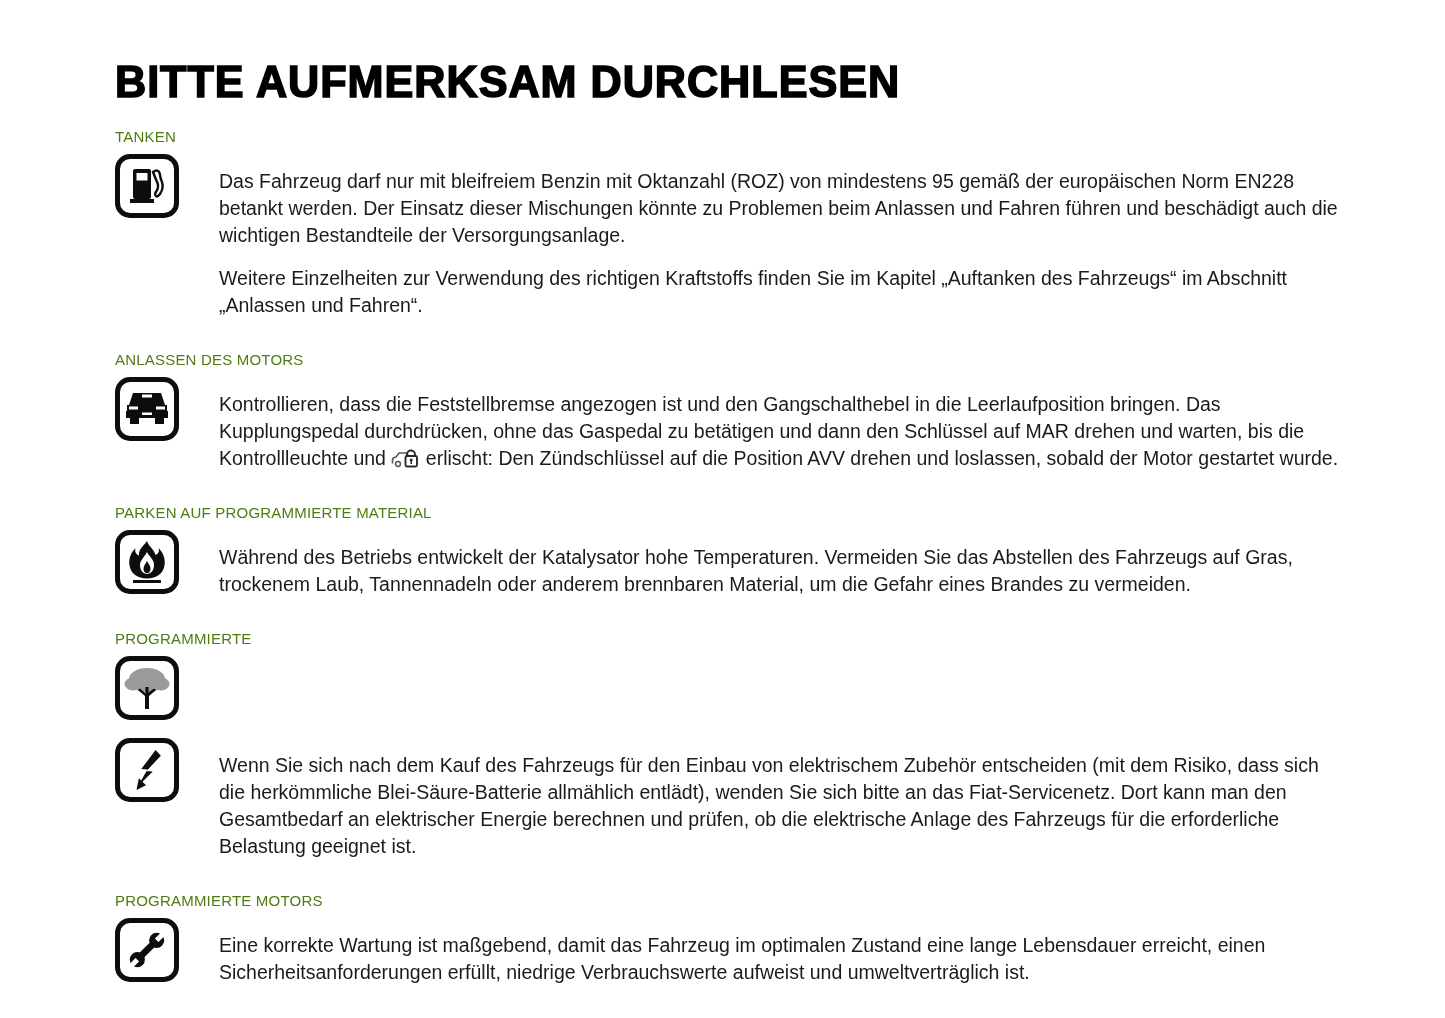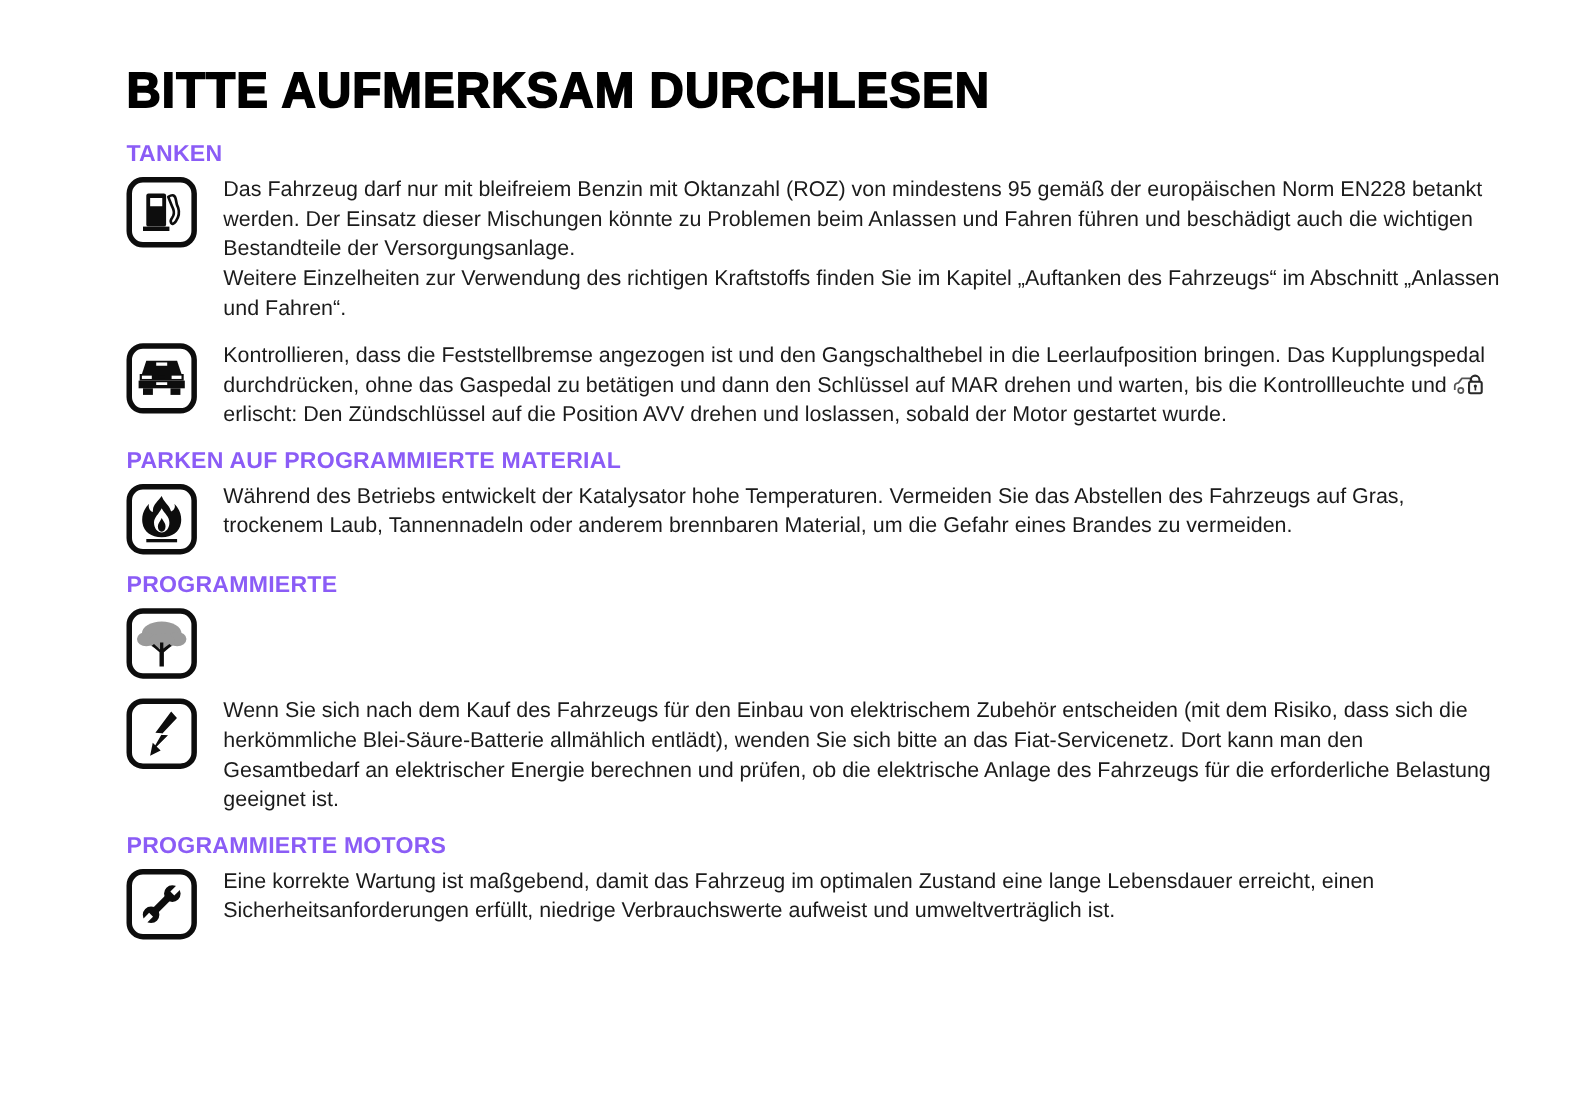--- a/index.html
+++ b/index.html
@@ -24,23 +24,23 @@
     letter-spacing: 1px;
     color: #000;
     margin: 0 0 20px 0;
     -webkit-text-stroke: 1.6px #000;
     transform: scaleX(0.96);
     transform-origin: left center;
     white-space: nowrap;
   }
   .section { margin-bottom: 16px; }
   .section-heading {
-    font-size: 21px;
-    font-weight: bold;
-    color: #8b5cf6;
+    font-size: 15px;
+    font-weight: normal;
+    color: #4d7c0f;
     letter-spacing: 0.2px;
     margin: 0 0 7px 0;
   }
   .section-row {
     display: flex;
     align-items: flex-start;
     gap: 24px;
   }
   .icon-box {
     flex: 0 0 64px;
@@ -54,21 +54,21 @@
     align-items: center;
     justify-content: center;
     margin-top: 2px;
   }
   .section-text {
     font-size: 19.5px;
     line-height: 27px;
     max-width: 1166px;
     color: #1b1b1b;
   }
-  .section-text p { margin: 0; }
+  .section-text p { margin: 16px; }
   .inline-icon svg { vertical-align: -4px; }
 </style>
 </head>
 <body>
 
 <div class="page">
 
   <h1 class="page-title">BITTE AUFMERKSAM DURCHLESEN</h1>
 
   <div class="section">
@@ -83,20 +83,21 @@
         </svg>
       </div>
       <div class="section-text">
         <p>Das Fahrzeug darf nur mit bleifreiem Benzin mit Oktanzahl (ROZ) von mindestens 95 gemäß der europäischen Norm EN228 betankt werden. Der Einsatz dieser Mischungen könnte zu Problemen beim Anlassen und Fahren führen und beschädigt auch die wichtigen Bestandteile der Versorgungsanlage.</p>
         <p>Weitere Einzelheiten zur Verwendung des richtigen Kraftstoffs finden Sie im Kapitel „Auftanken des Fahrzeugs“ im Abschnitt „Anlassen und Fahren“.</p>
       </div>
     </div>
   </div>
 
   <div class="section">
+    <div class="section-heading">ANLASSEN DES MOTORS</div>
     <div class="section-row">
       <div class="icon-box">
         <svg width="46" height="42" viewBox="0 0 46 42" aria-hidden="true">
           <path d="M9 5 L37 5 L41 17 L5 17 Z" fill="#0d0d0d"></path>
           <rect x="18" y="6.5" width="10" height="3" fill="#ffffff"></rect>
           <rect x="3" y="17" width="40" height="6" fill="#0d0d0d"></rect>
           <rect x="5" y="18.5" width="9" height="3" fill="#ffffff"></rect>
           <rect x="32" y="18.5" width="9" height="3" fill="#ffffff"></rect>
           <rect x="20" y="18.5" width="6" height="3" fill="#0d0d0d"></rect>
           <rect x="2" y="23" width="42" height="7" fill="#0d0d0d"></rect>

